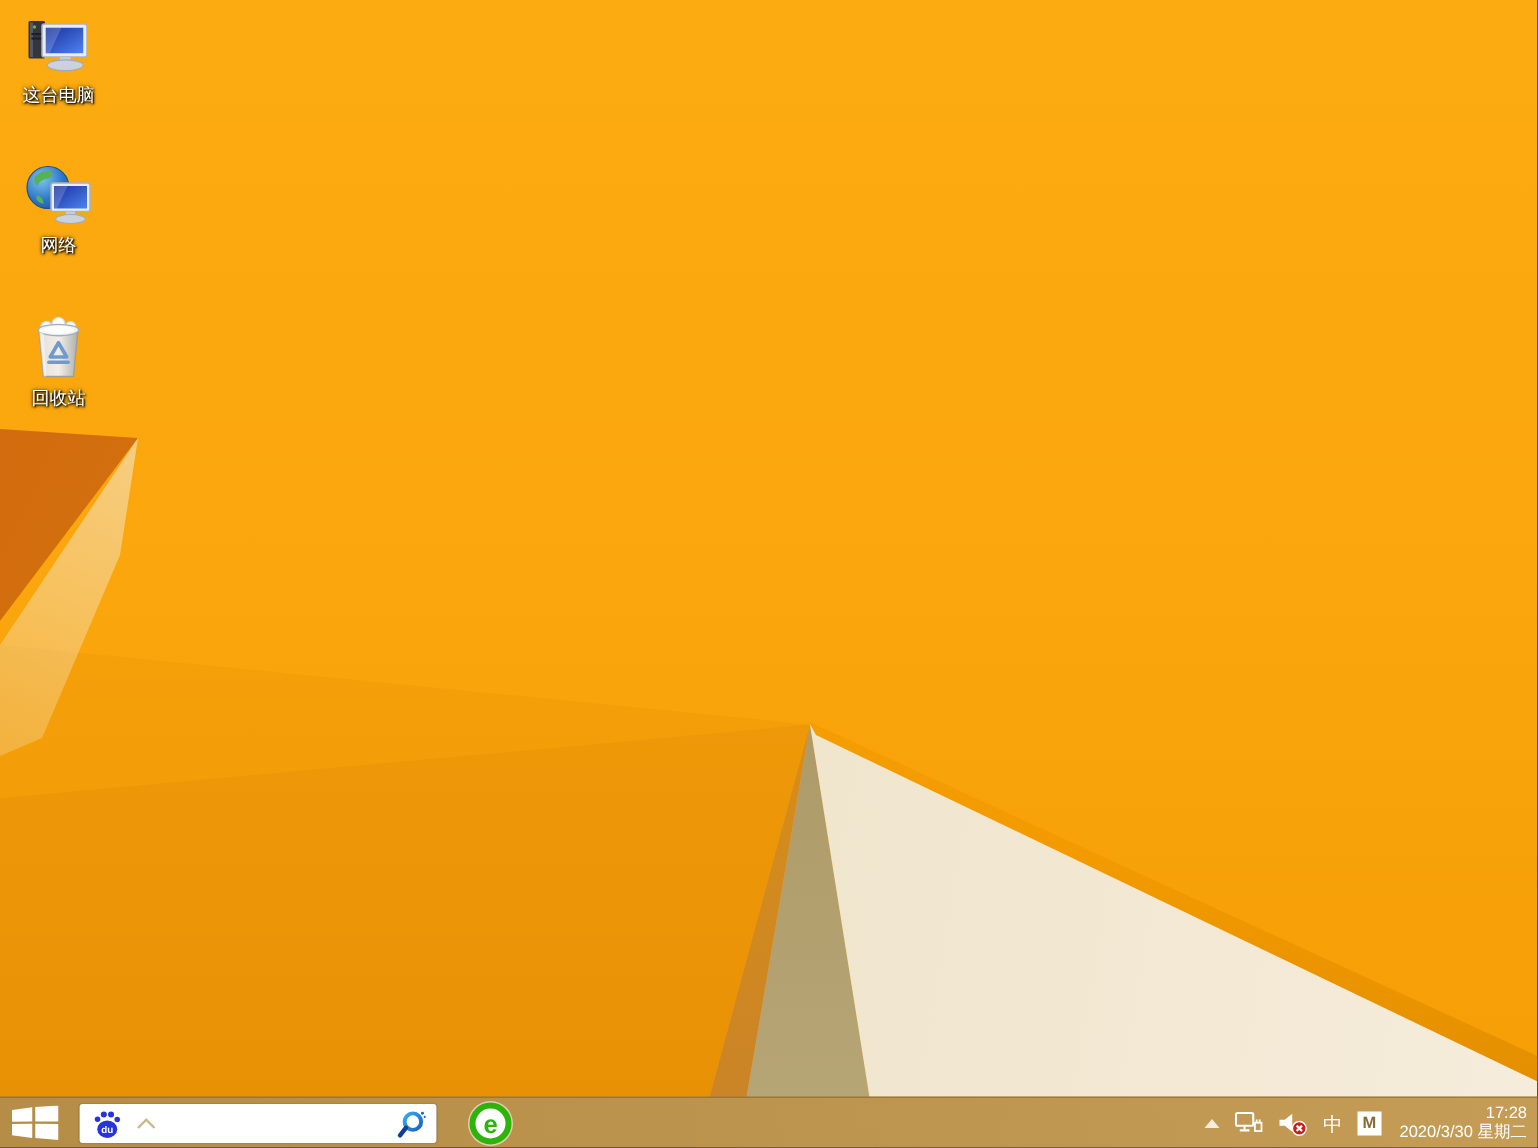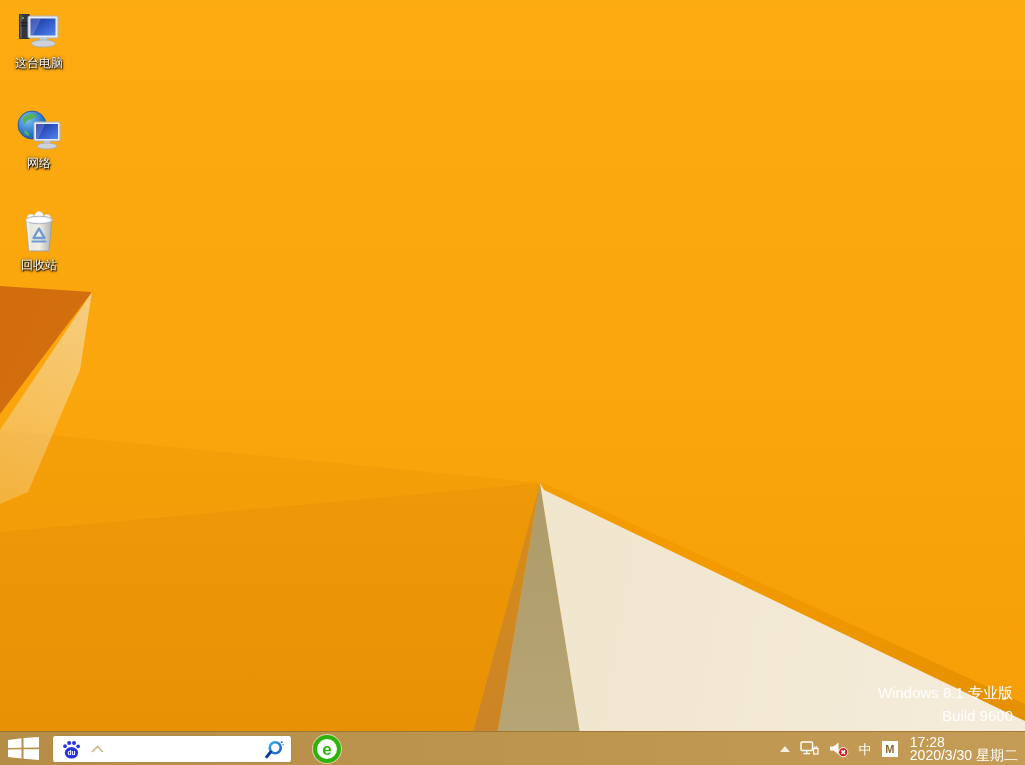--- a/index.html
+++ b/index.html
@@ -50,44 +50,40 @@
   .e-btn{position:absolute;left:313px;top:3px;width:28px;height:28px;border-radius:50%;
     background:#fff;border:4px solid #2db40b;display:flex;align-items:center;justify-content:center;
     color:#2db40b;font-weight:bold;font-size:17px;line-height:1;cursor:pointer;
     box-shadow:0 0 0 1px rgba(255,255,255,0.55);}
   .tray{position:absolute;right:0;top:0;height:34px;display:flex;align-items:center;gap:10px;padding-right:7px;}
   .tray-arrow{width:0;height:0;border-left:5px solid transparent;border-right:5px solid transparent;
     border-bottom:6px solid #f5eedd;cursor:pointer;}
   .tray-zhong{color:#fff;font-size:13px;line-height:1;cursor:pointer;}
   .tray-m{width:16px;height:16px;background:#fff;color:#8a6a33;font-size:11px;font-weight:bold;
     display:flex;align-items:center;justify-content:center;cursor:pointer;}
-  .clock{display:flex;flex-direction:column;align-items:flex-start;color:#fff;font-size:14px;line-height:13px;cursor:pointer;padding-left:2px;}
+  .clock{display:flex;flex-direction:column;align-items:flex-end;color:#fff;font-size:11px;line-height:13px;cursor:pointer;padding-left:2px;}
   .tray svg{display:block;cursor:pointer;}
 </style>
 </head>
 <body>
 
 <div class="screen">
 
   <div class="wp">
     <div class="wp-layer wp-base"></div>
     <div class="wp-layer wp-fold-mid"></div>
     <div class="wp-layer wp-fold-low"></div>
     <div class="wp-layer wp-wedge"></div>
     <div class="wp-layer wp-tan"></div>
     <div class="wp-layer wp-cream"></div>
     <div class="wp-layer wp-strip"></div>
     <div class="wp-layer wp-box"></div>
     <div class="wp-layer wp-sliver"></div>
   </div>
 
-  <div class="watermark">
-    <div>Windows 8.1 专业版</div>
-    <div>Build 9600</div>
-  </div>
 
   <div class="icon-item" style="top:8px">
     <svg class="glyph" viewBox="0 0 44 40">
       <defs>
         <linearGradient id="scr1" x1="0" y1="0" x2="1" y2="1">
           <stop offset="0" stop-color="#17309f"></stop>
             <stop offset="1" stop-color="#4f83ee"></stop>
         </linearGradient>
       </defs>
       <rect x="2" y="4" width="11" height="25" rx="1" fill="#34353f"></rect>

